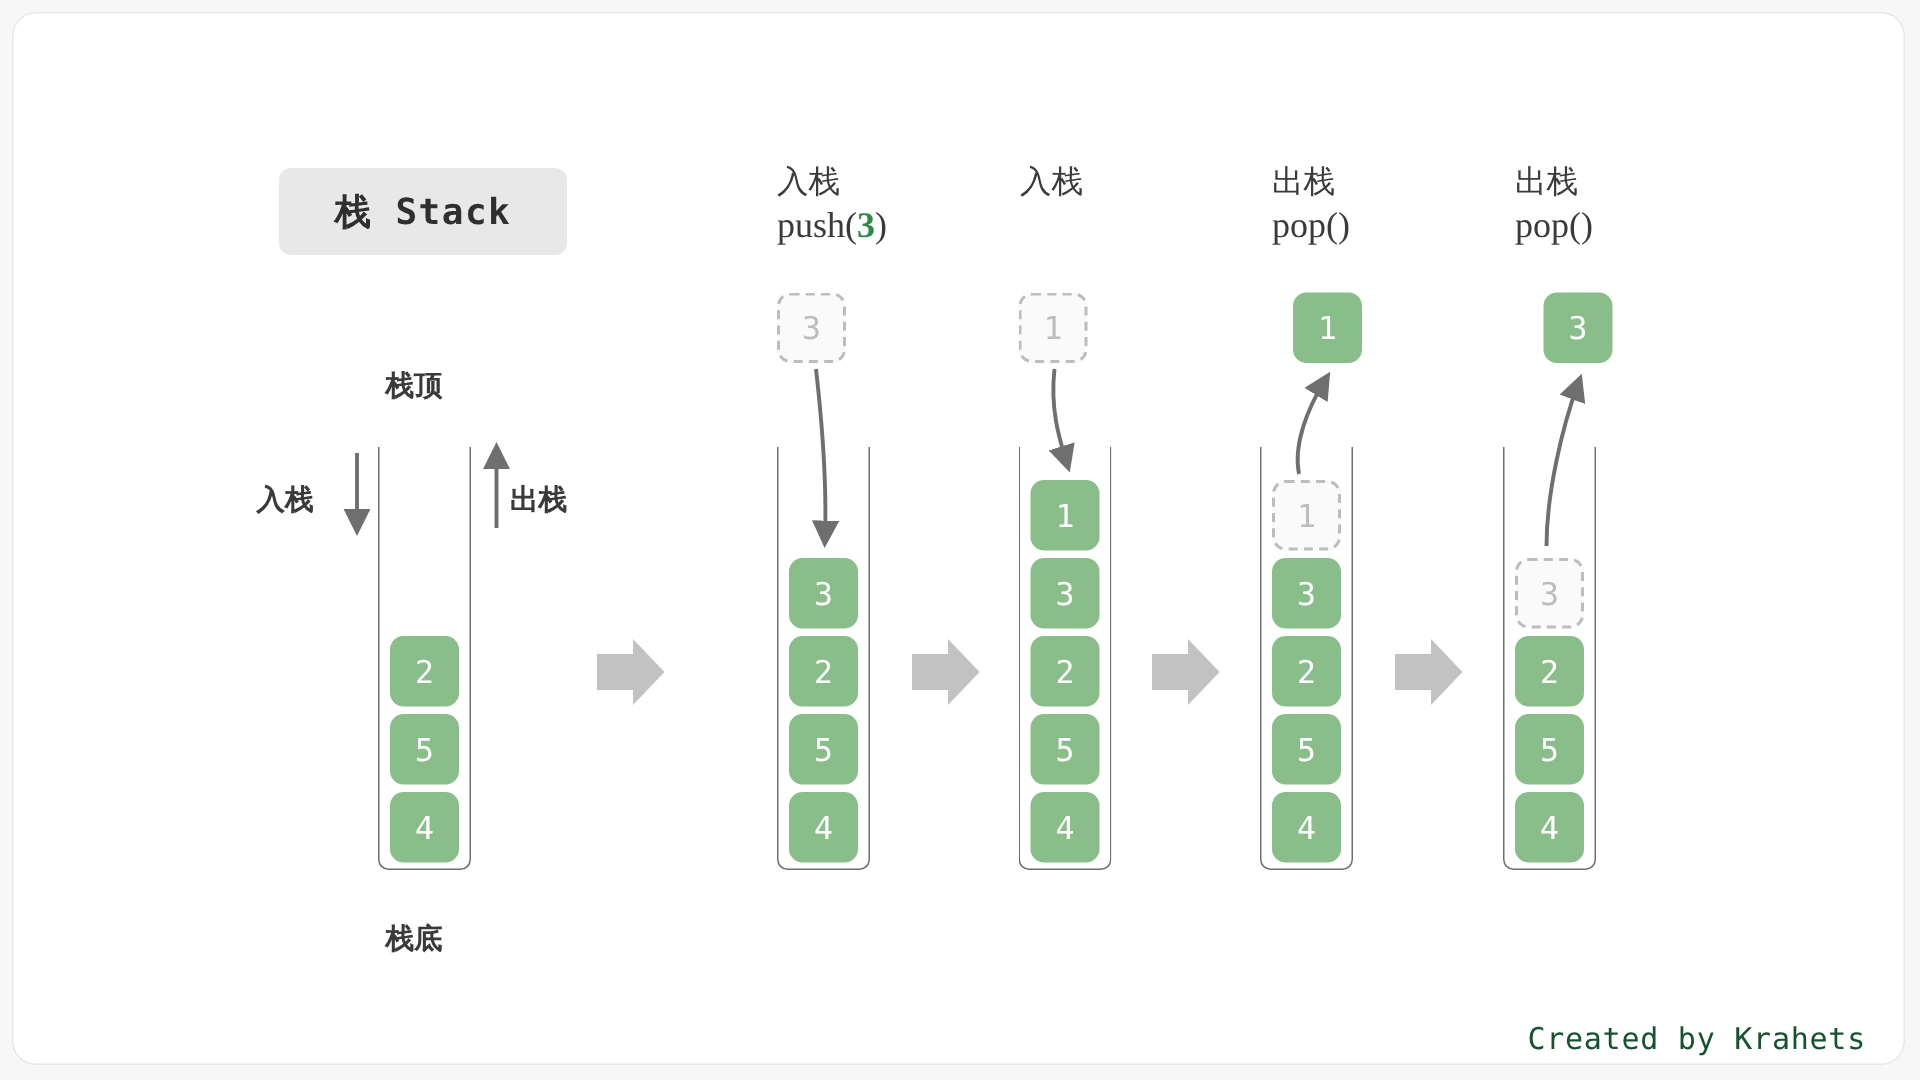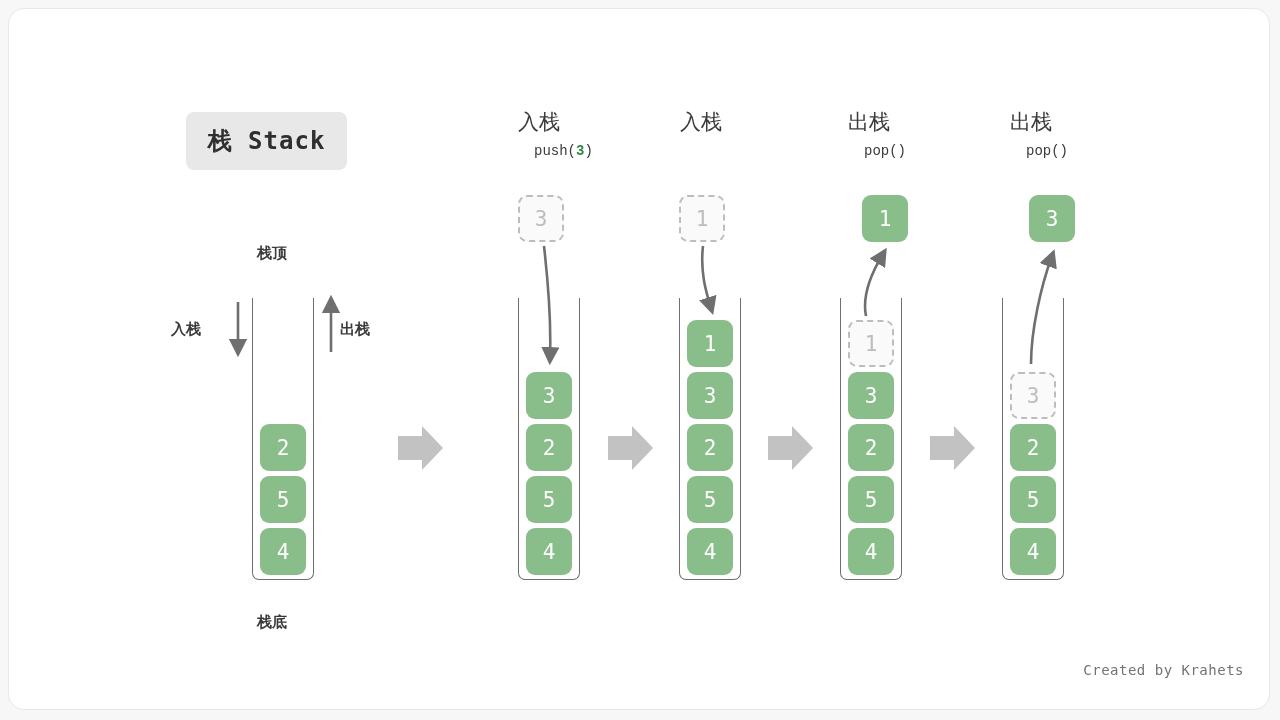--- a/index.html
+++ b/index.html
@@ -28,63 +28,62 @@
     background: #ffffff;
     border: 1px solid #e8e8e8;
     border-radius: 16px;
     box-sizing: border-box;
   }
 
   
   #title-badge {
     position: absolute;
     left: 186px; top: 112px;
-    width: 161px; height: 58px;
+    width: 192px; height: 58px;
     background: #e8e8e8;
     border-radius: 8px;
     display: flex;
     align-items: center;
     justify-content: center;
     font-family: "DejaVu Sans Mono", "Liberation Mono", monospace;
     font-size: 24px;
     font-weight: bold;
     color: #2f2f2f;
     letter-spacing: 1px;
   }
 
   
   .cn-label {
     position: absolute;
     font-family: "Liberation Sans", "DejaVu Sans", sans-serif;
-    font-size: 15px;
+    font-size: 19px;
     font-weight: bold;
     color: #3a3a3a;
     white-space: nowrap;
   }
 
   .col-head {
     position: absolute;
     width: 160px;
     text-align: left;
     color: #3a3a3a;
     white-space: nowrap;
   }
   .col-head .cn {
     font-family: "Liberation Sans", "DejaVu Sans", sans-serif;
     font-size: 21px;
     line-height: 28px;
     display: block;
   }
   .col-head .code {
-    font-family: Liberation Mono, monospace;
-    font-size: 14px;
+    font-family: Liberation Serif, serif;
+    font-size: 24px;
     line-height: 30px;
     display: block;
     letter-spacing: 0px;
-    margin-left: 16px;
   }
   .code .arg {
     color: #2e8b46;
     font-weight: bold;
   }
 
   
   .stack-box {
     position: absolute;
     width: 62px;
@@ -123,24 +122,24 @@
   #overlay {
     position: absolute;
     left: 0; top: 0;
     width: 1280px; height: 720px;
     pointer-events: none;
   }
 
   
   #footer {
     position: absolute;
-    right: 36px; bottom: 42px;
+    right: 36px; bottom: 16px;
     font-family: "DejaVu Sans Mono", "Liberation Mono", monospace;
-    font-size: 14px;
-    color: #737373;
+    font-size: 20px;
+    color: #14532d;
     letter-spacing: 0.5px;
   }
 </style>
 </head>
 <body>
 
 <div id="canvas">
   <div id="card"></div>
 
   <div id="title-badge">栈 Stack</div>

